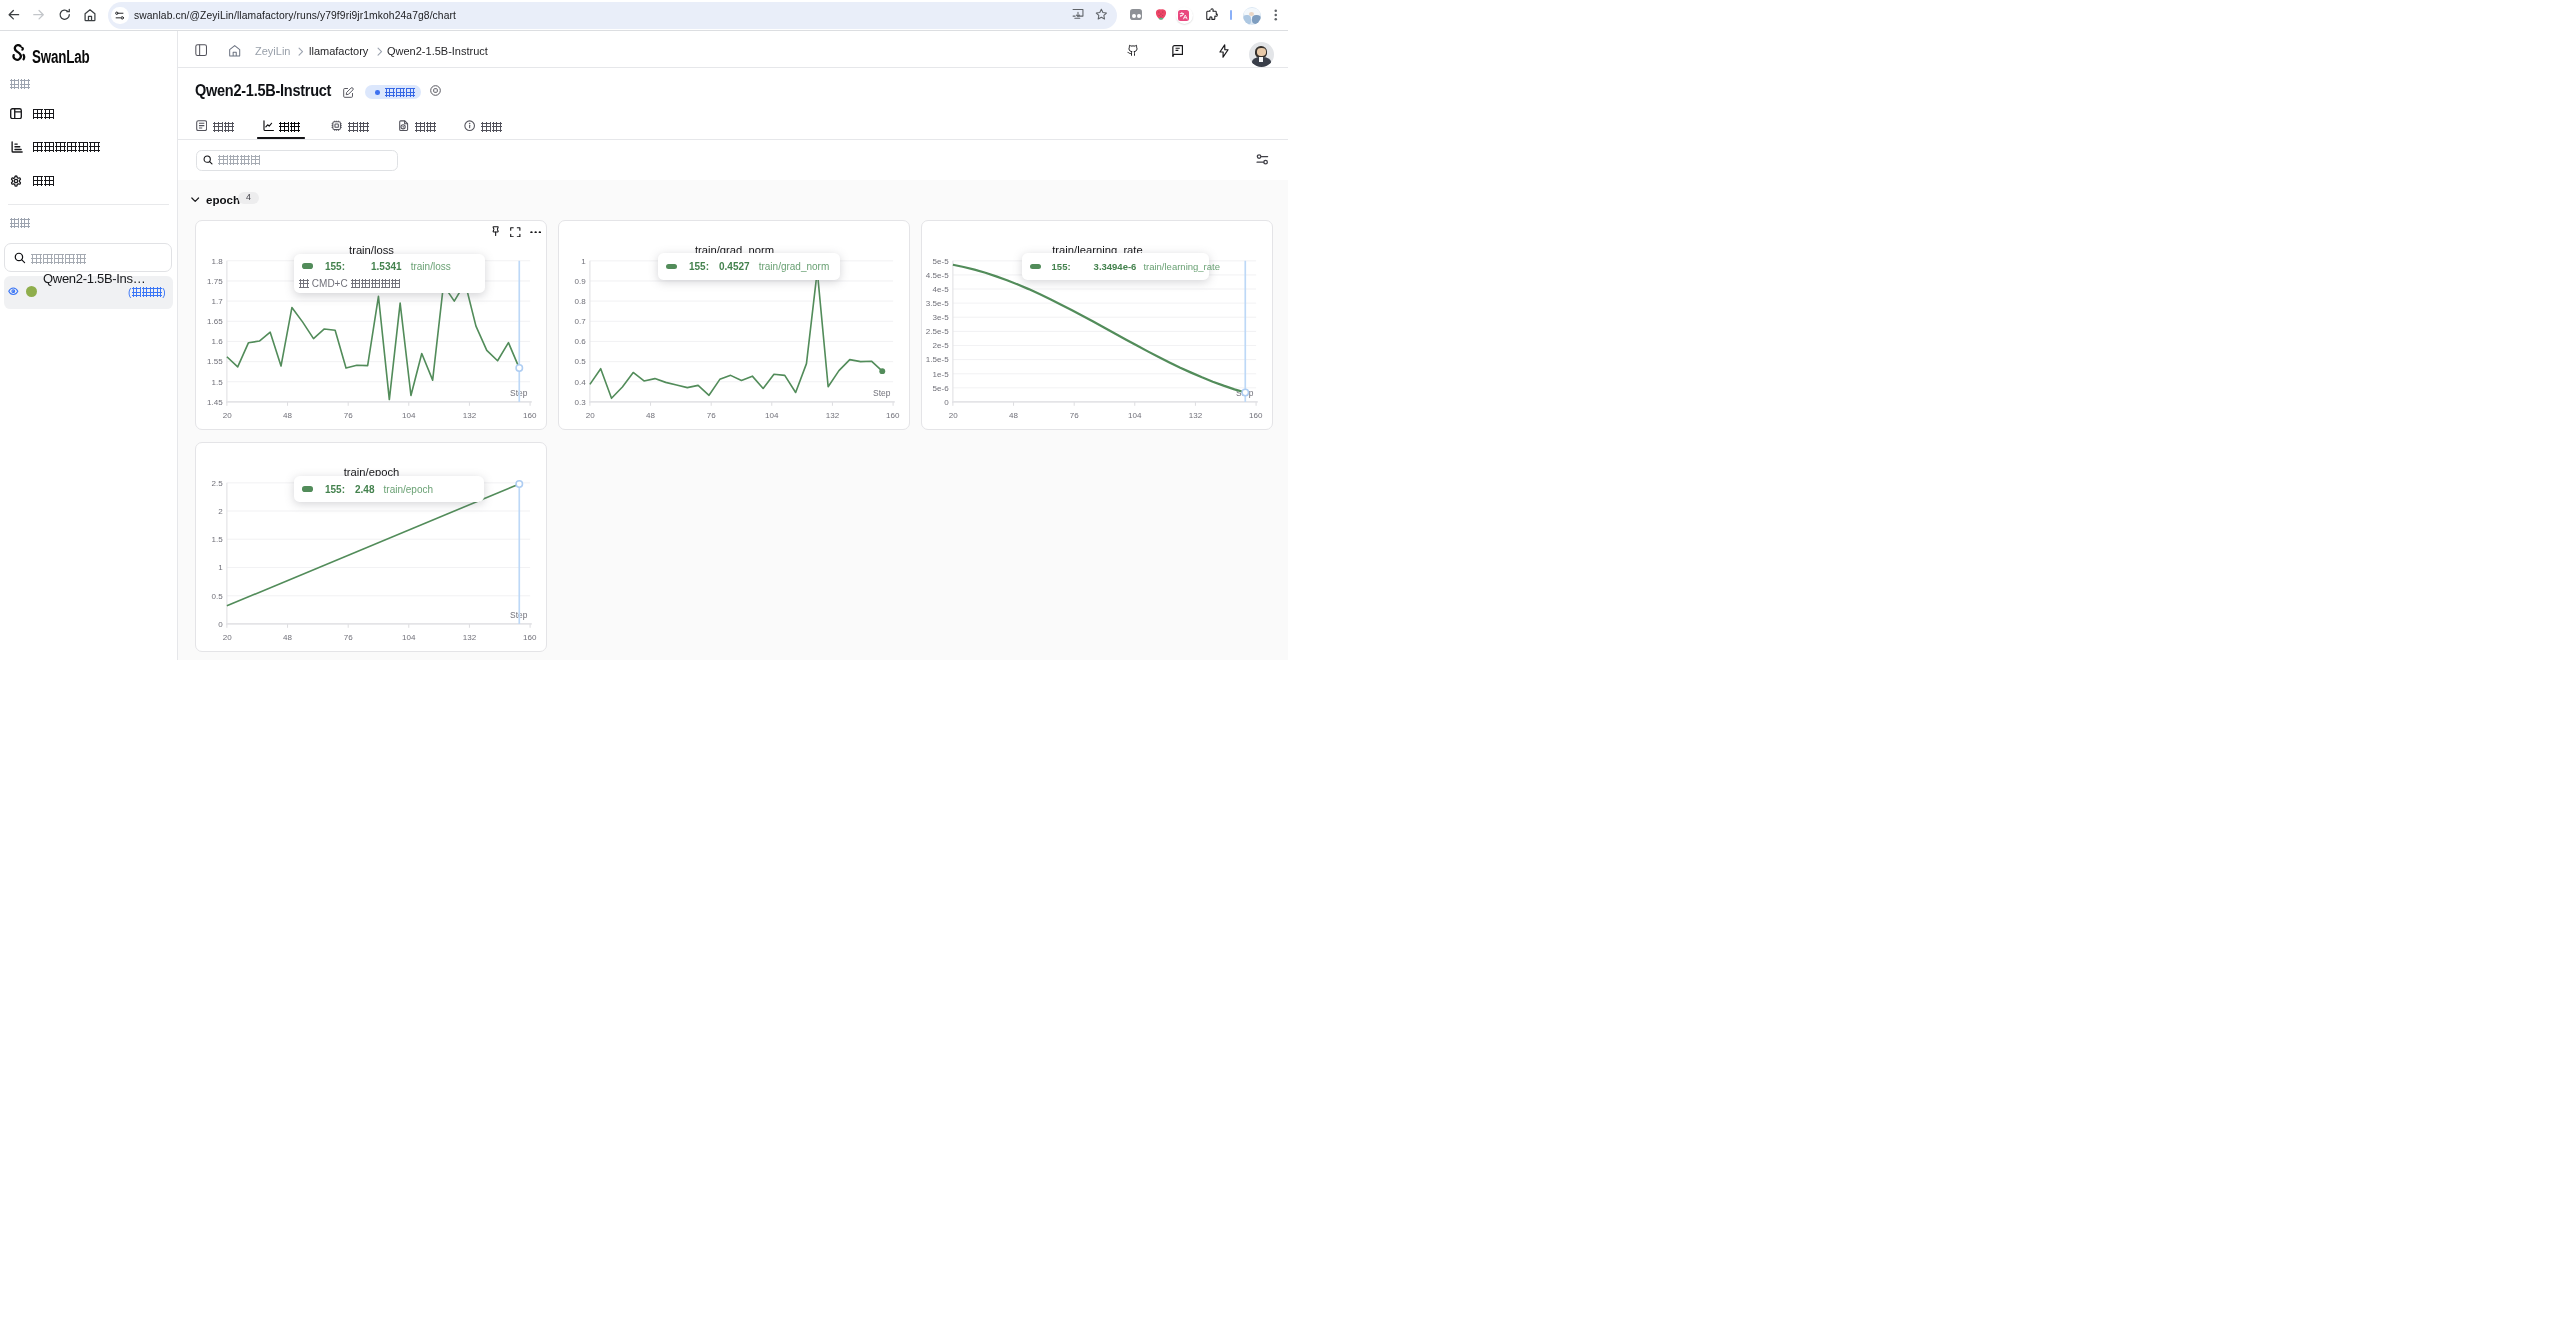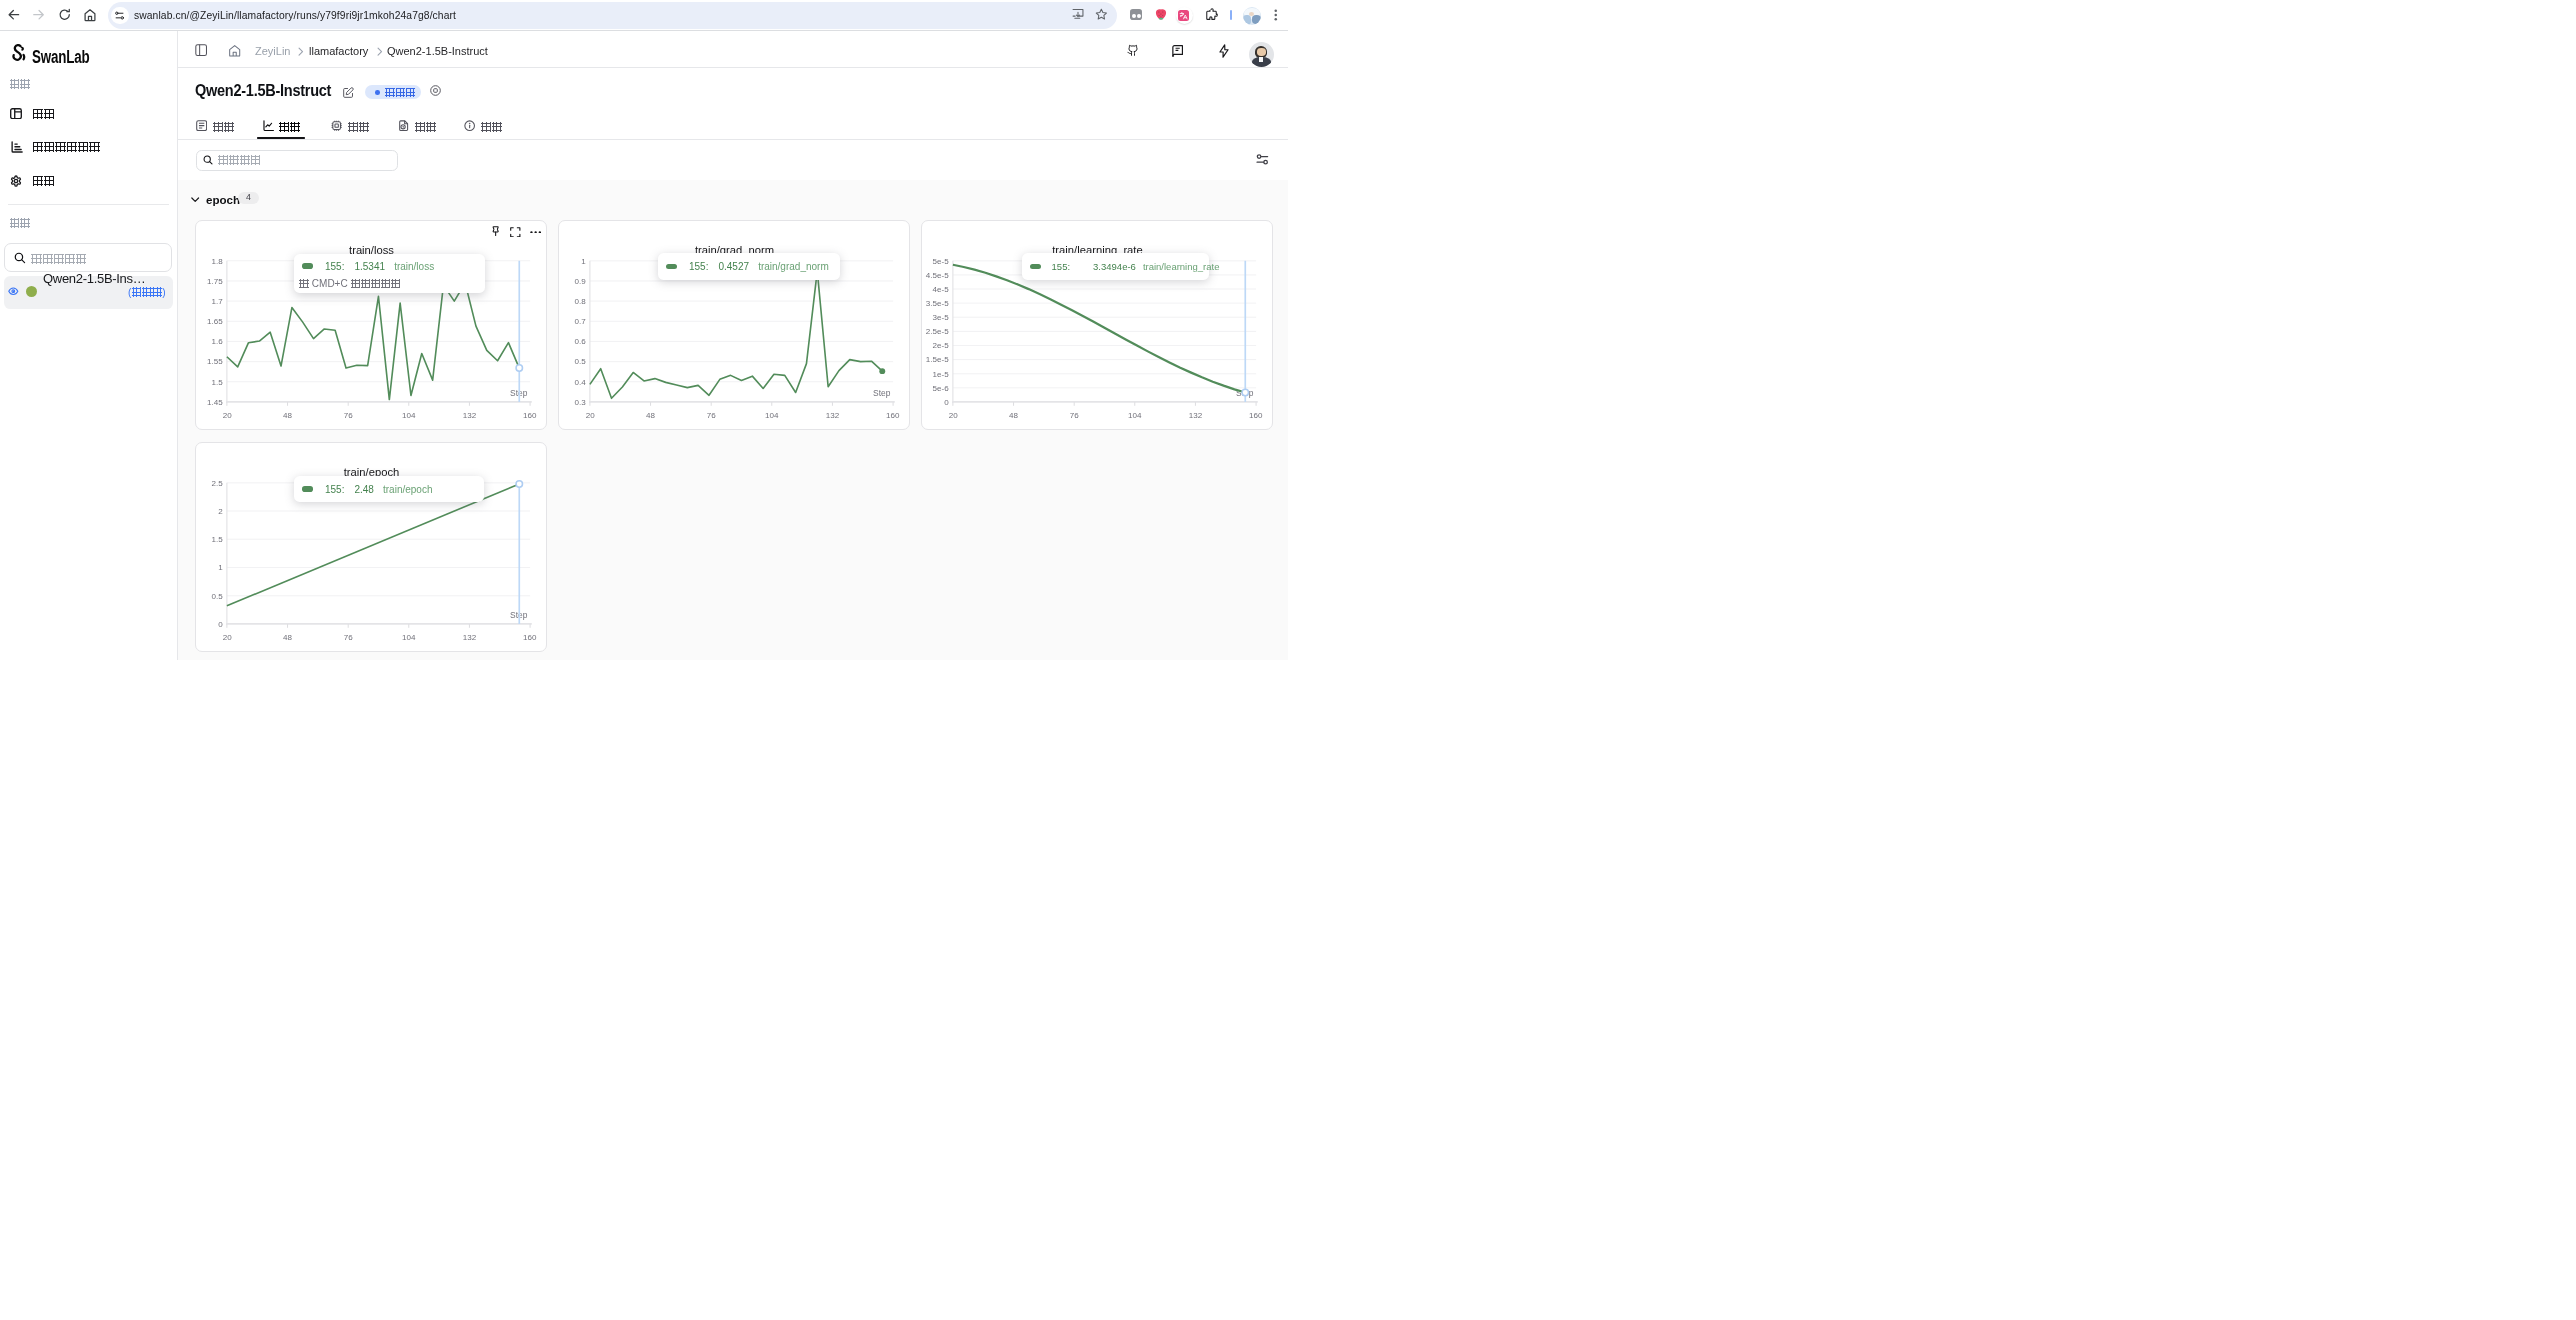--- a/index.html
+++ b/index.html
@@ -9,21 +9,21 @@
 linear-gradient(currentColor,currentColor) 0 8%/100% 11% no-repeat,
 linear-gradient(currentColor,currentColor) 0 50%/100% 11% no-repeat,
 linear-gradient(currentColor,currentColor) 0 94%/100% 11% no-repeat,
 linear-gradient(currentColor,currentColor) 8% 0/11% 100% no-repeat,
 linear-gradient(currentColor,currentColor) 50% 0/11% 100% no-repeat,
 linear-gradient(currentColor,currentColor) 94% 0/11% 100% no-repeat}
 .card{position:absolute;width:352px;height:210px;background:#fff;border:0.7px solid #e4e4e7;border-radius:7px}
 .tip{position:absolute;background:#fff;border-radius:5.6px;box-shadow:0 2.1px 10px rgba(100,100,110,.28);z-index:5}
 .trow{display:flex;align-items:center;font-size:10px;white-space:nowrap}
 .sw{width:10.6px;height:5.6px;border-radius:2.8px;background:#528c5a;flex:none}
-.tv{font-weight:normal;color:#44824e}
+.tv{font-weight:bold;color:#44824e}
 .tn{color:#6ba275}
 .glabel{font-size:11.5px;fill:#71717a}
 </style></head>
 <body>
 
 <div class="abs" style="left:0;top:0;width:1288px;height:31px;background:#fff;border-bottom:0.7px solid #dcdee1">
   <svg class="abs" style="left:7px;top:8.4px" width="13.4" height="13.4" viewBox="0 0 19 19" fill="none" stroke="#3c4043" stroke-width="1.8" stroke-linecap="round" stroke-linejoin="round">
       <path d="M16.5 9.5H3M9 3.5L3 9.5l6 6"></path>
     </svg>
   <svg class="abs" style="left:32px;top:8.4px" width="13.4" height="13.4" viewBox="0 0 19 19" fill="none" stroke="#c3c6ca" stroke-width="1.8" stroke-linecap="round" stroke-linejoin="round">
@@ -393,21 +393,21 @@
         <path d="M460.5 56.7V258" stroke="#bdd8f7" stroke-width="2.4"></path>
         <polyline fill="none" stroke="#528c5a" stroke-width="2.3" points="44,232.2 460.5,58.4"></polyline>
         <circle cx="460.5" cy="58.4" r="4.6" fill="#fff" stroke="#aecdf2" stroke-width="2.2"></circle>
       </svg>
     </div>
 
     <div class="tip" style="left:116px;top:74px;width:191px;height:39px;padding:2.1px 0 0 0">
       <div class="trow" style="height:20px;padding-left:8.4px">
           <span class="sw"></span>
           <span class="tv" style="margin-left:12px">155:</span>
-          <span class="tv" style="margin-left:10px">1.5341</span>
+          <span class="tv" style="margin-left:26px">1.5341</span>
           <span class="tn" style="margin-left:9.1px">train/loss</span>
         </div>
       <div class="trow" style="height:15.5px;padding-left:5px;color:#71717a"><i class="c"></i>&nbsp;CMD+C&nbsp;<i class="c"></i><i class="c"></i><i class="c"></i><i class="c"></i><i class="c"></i></div>
     </div>
     <div class="tip trow" style="left:480px;top:73px;width:182px;height:27.4px;padding-left:8.4px">
         <span class="sw"></span>
         <span class="tv" style="margin-left:12px">155:</span>
         <span class="tv" style="margin-left:10px">0.4527</span>
         <span class="tn" style="margin-left:9.1px">train/grad_norm</span>
       </div>

